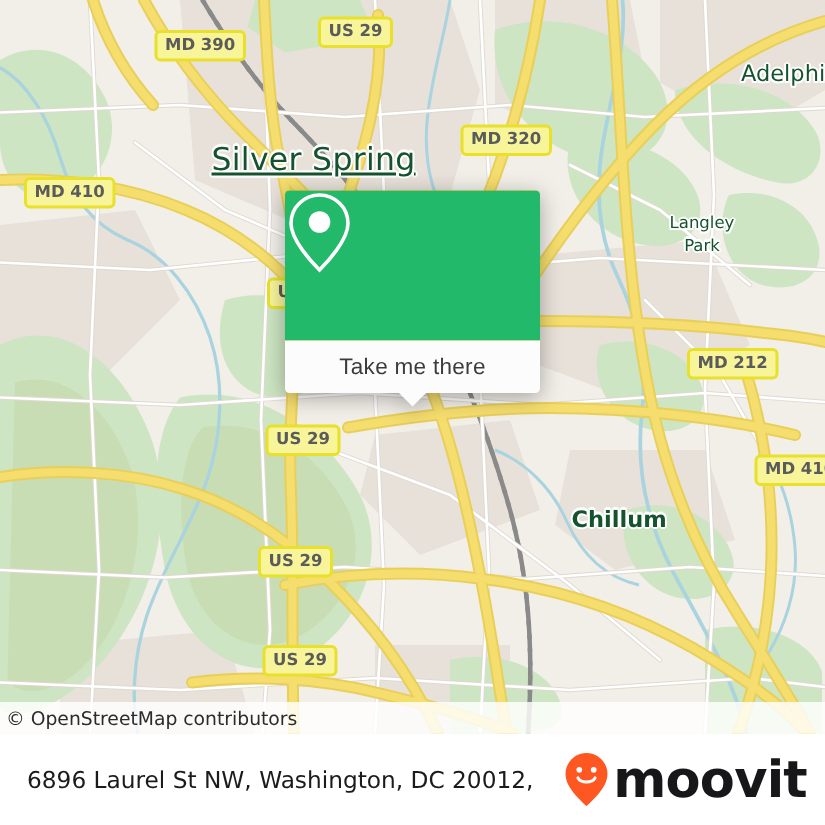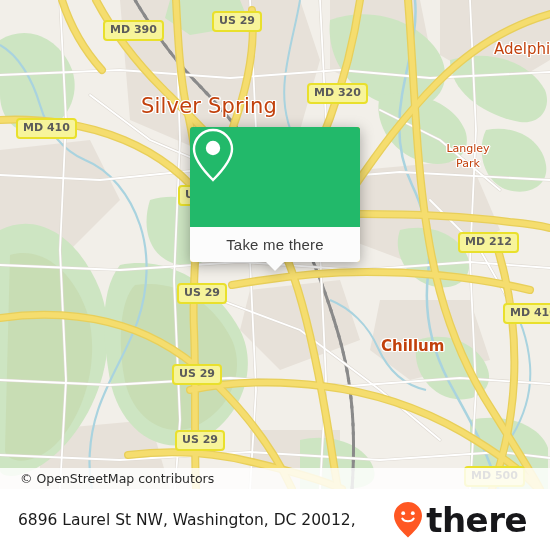--- a/index.html
+++ b/index.html
@@ -9,21 +9,21 @@
     background:#fff;
   }
   #app{position:relative;width:550px;height:550px;overflow:hidden;background:#fff;}
 
   
   #map{position:absolute;left:0;top:0;width:550px;height:489px;overflow:hidden;background:#f2efe9;}
   #map svg{position:absolute;left:0;top:0;}
 
   .maplabel{
     position:absolute;
-    color:#c2410c;
+    color:#14532d;
     font-family:"DejaVu Sans","Liberation Sans",sans-serif;
     font-weight:400;
     white-space:nowrap;
     text-shadow:
       1.4px 0 0 rgba(255,255,255,.9),-1.4px 0 0 rgba(255,255,255,.9),
       0 1.4px 0 rgba(255,255,255,.9),0 -1.4px 0 rgba(255,255,255,.9),
       1px 1px 0 rgba(255,255,255,.9),-1px -1px 0 rgba(255,255,255,.9),
       1px -1px 0 rgba(255,255,255,.9),-1px 1px 0 rgba(255,255,255,.9);
     pointer-events:none;
   }
@@ -69,32 +69,32 @@
     border-top:10px solid #fcfcfc;
   }
 
   
   #attribution{
     position:absolute;left:0;top:468px;width:550px;height:21px;
     background:rgba(255,255,255,.82);
     display:flex;align-items:center;
   }
   #attribution span{
-    font-size:12.5px;color:#2b2b2b;padding-left:20px;
+    font-size:12.5px;color:#2b2b2b;padding-left:4px;
     font-family:"DejaVu Sans","Liberation Sans",sans-serif;
   }
 
   
   #footer{
     position:absolute;left:0;top:489px;width:550px;height:61px;
     background:#ffffff;overflow:hidden;
   }
   #footer-row{
     position:relative;height:61px;display:flex;align-items:center;
-    justify-content:space-between;padding:0 23px 0 18px;box-sizing:border-box;
+    justify-content:space-between;padding:0 12px 0 18px;box-sizing:border-box;
   }
   #footer-address{
     font-size:15.5px;line-height:22px;color:#1b1b1b;
     font-family:"DejaVu Sans","Liberation Sans",sans-serif;
   }
   #footer-address div{white-space:nowrap;}
   #brand{display:flex;align-items:center;gap:3px;}
   #brand-word{
     font-size:34px;line-height:34px;color:#17171a;font-weight:bold;
     letter-spacing:-.5px;
@@ -223,35 +223,34 @@
         <path d="M408 0 C412 50 414 100 418 150 C422 200 428 248 440 292 C452 336 470 376 492 410 C512 442 530 470 540 489"></path>
         <path d="M232 285 C272 278 318 272 366 272 C420 272 480 278 530 290"></path>
         <path d="M0 318 C40 312 84 314 122 326 C158 337 190 358 218 386 C246 414 272 446 292 489"></path>
         <path d="M190 390 C230 382 276 380 322 386 C372 392 420 408 462 432 C496 452 524 472 538 489"></path>
         <path d="M498 250 C510 290 516 336 514 380 C512 420 504 456 492 489"></path>
         <path d="M128 455 C168 450 212 452 252 462 C290 471 322 480 342 489"></path>
         <path d="M62 0 C70 25 84 50 102 70"></path>
       </g>
     </svg>
 
-    <div class="maplabel place-lg" style="left:141px;top:94px;">Silver Spring</div>
+    <div class="maplabel place-lg" style="left:141px;top:94px;text-decoration:underline;">Silver Spring</div>
     <div class="maplabel place-md" style="left:494px;top:40px;">Adelphi</div>
     <div class="maplabel place-sm" style="left:440px;top:141px;line-height:15px;text-align:center;width:56px;white-space:normal;">Langley Park</div>
     <div class="maplabel place-md" style="left:381px;top:337px;font-weight:bold;">Chillum</div>
 
     <div class="shield" style="left:103px;top:20px;">MD 390</div>
     <div class="shield" style="left:212px;top:11px;">US 29</div>
     <div class="shield" style="left:307px;top:83px;">MD 320</div>
     <div class="shield" style="left:16px;top:118px;">MD 410</div>
     <div class="shield" style="left:458px;top:232px;">MD 212</div>
     <div class="shield" style="left:503px;top:303px;">MD 410</div>
     <div class="shield" style="left:177px;top:283px;">US 29</div>
     <div class="shield" style="left:172px;top:364px;">US 29</div>
     <div class="shield" style="left:175px;top:430px;">US 29</div>
-    <div class="shield" style="left:464px;top:466px;">MD 500</div>
 
     <div class="shield" style="left:178px;top:185px;">US 29</div>
 
     <div id="popup">
       <div id="popup-inner">
         <div id="popup-image">
           <svg width="46" height="56" viewBox="0 0 46 56">
             <path d="M23 3 C12.5 3 4 11.5 4 22 C4 33 18 48 23 53 C28 48 42 33 42 22 C42 11.5 33.5 3 23 3 Z" fill="none" stroke="#ffffff" stroke-width="2.4"></path>
             <circle cx="23" cy="21" r="7.2" fill="#ffffff"></circle>
           </svg>
@@ -273,18 +272,18 @@
       <div id="footer-address">
         <div>6896 Laurel St NW, Washington, DC 20012,</div>
       </div>
       <div id="brand">
         <svg width="30" height="38" viewBox="0 0 30 38">
           <path d="M15 1 C7.3 1 1 7.3 1 15 C1 24 11 32.5 15 36.5 C19 32.5 29 24 29 15 C29 7.3 22.7 1 15 1 Z" fill="#ff5722"></path>
           <circle cx="10.2" cy="12.2" r="1.9" fill="#ffffff"></circle>
           <circle cx="19.8" cy="12.2" r="1.9" fill="#ffffff"></circle>
           <path d="M9.3 17.6 C11.3 21.2 18.7 21.2 20.7 17.6" fill="none" stroke="#ffffff" stroke-width="2" stroke-linecap="round"></path>
         </svg>
-        <span id="brand-word">there</span>
+        <span id="brand-word">moovit</span>
       </div>
     </div>
   </div>
 
 </div>
 
 </body></html>

